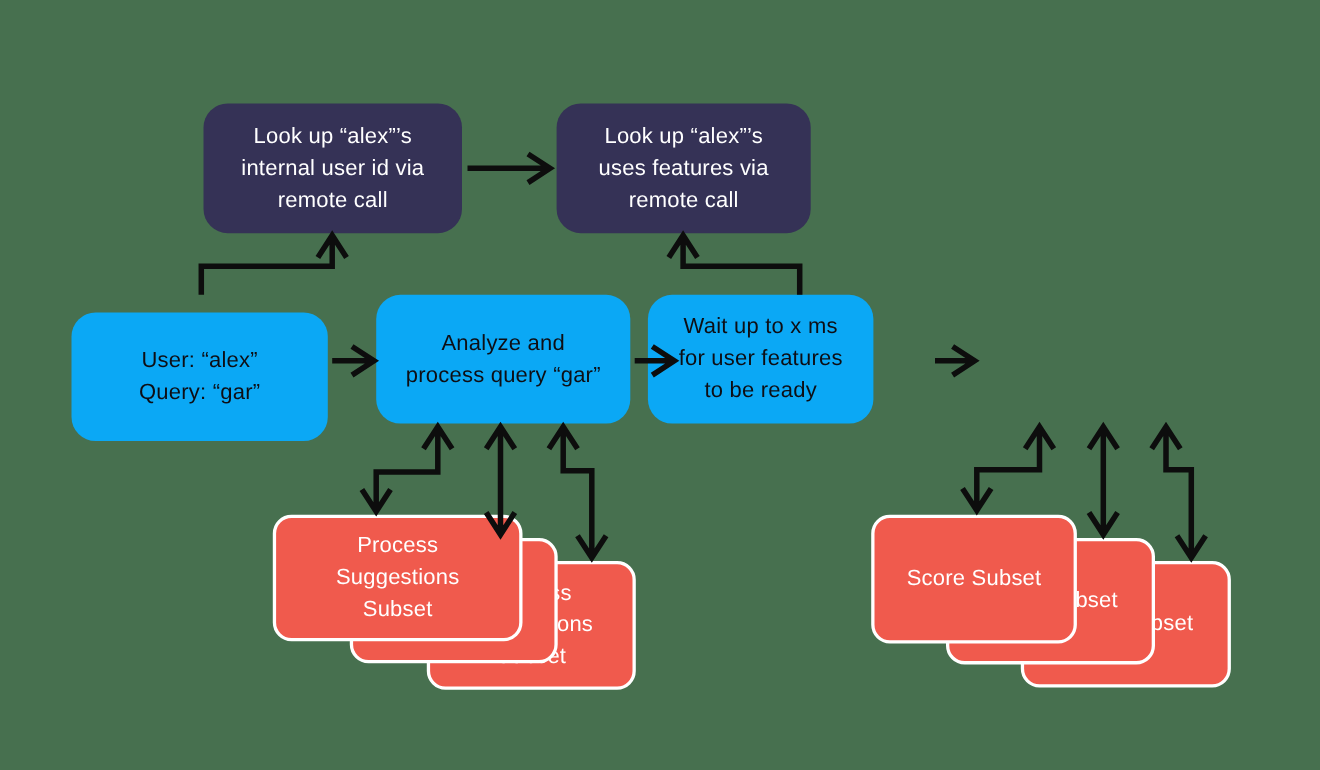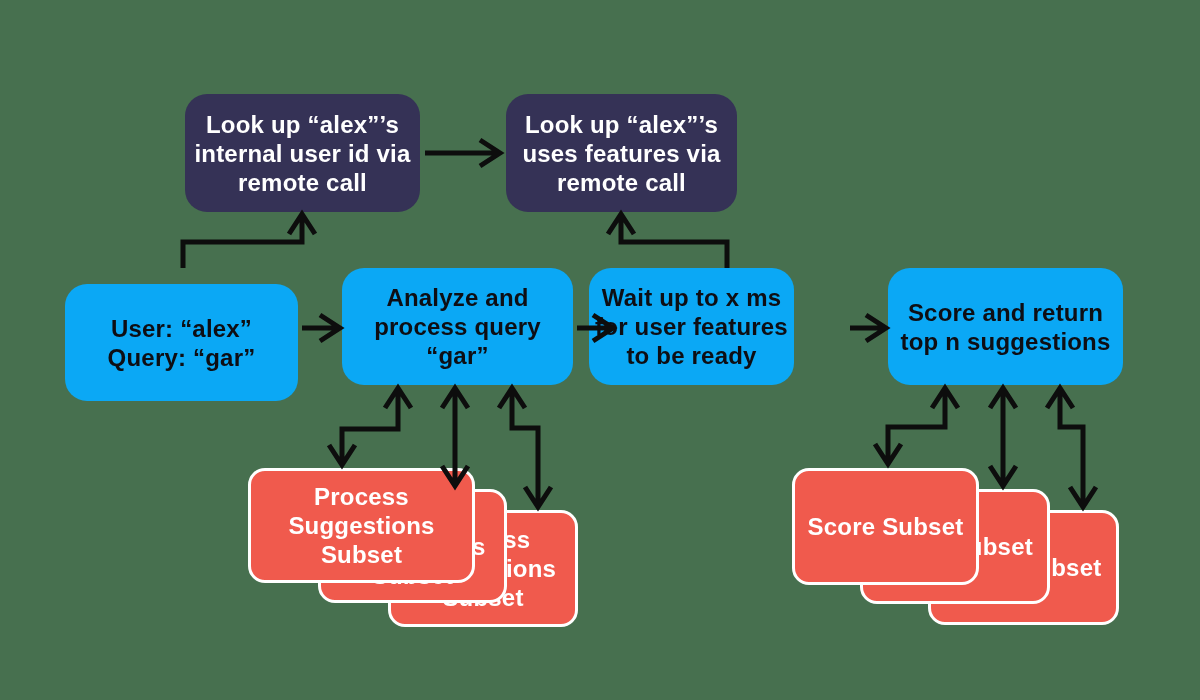--- a/index.html
+++ b/index.html
@@ -14,23 +14,23 @@
   .node {
     position: absolute;
     box-sizing: border-box;
     display: flex;
     align-items: center;
     justify-content: center;
     text-align: center;
   }
   .node .txt {
     white-space: pre-line;
-    font-size: 24px;
+    font-size: 20px;
     line-height: 29px;
-    font-weight: 700;
+    font-weight: 400;
     letter-spacing: 0.2px;
     text-align: center;
   }
   .dark {
     background: var(--dark, #353256);
     color: var(--text_light, #FFFFFF);
     border-radius: 22px;
   }
   .blue {
     background: var(--blue, #0BA8F5);
@@ -87,24 +87,20 @@
     <span class="txt">Analyze and
 process query “gar”</span>
   </div>
 
   <div class="node blue" style="left:589px; top:268px; width:205px; height:117px;">
     <span class="txt">Wait up to x ms
 for user features
 to be ready</span>
   </div>
 
-  <div class="node blue" style="left:888px; top:268px; width:235px; height:117px;">
-    <span class="txt">Score and return
-top n suggestions</span>
-  </div>
 
   <div class="node red z1" style="left:388px; top:510px; width:190px; height:117px;">
     <span class="txt">Process
 Suggestions
 Subset</span>
   </div>
   <div class="node red z2" style="left:318px; top:489px; width:189px; height:114px;">
     <span class="txt">Process
 Suggestions
 Subset</span>

